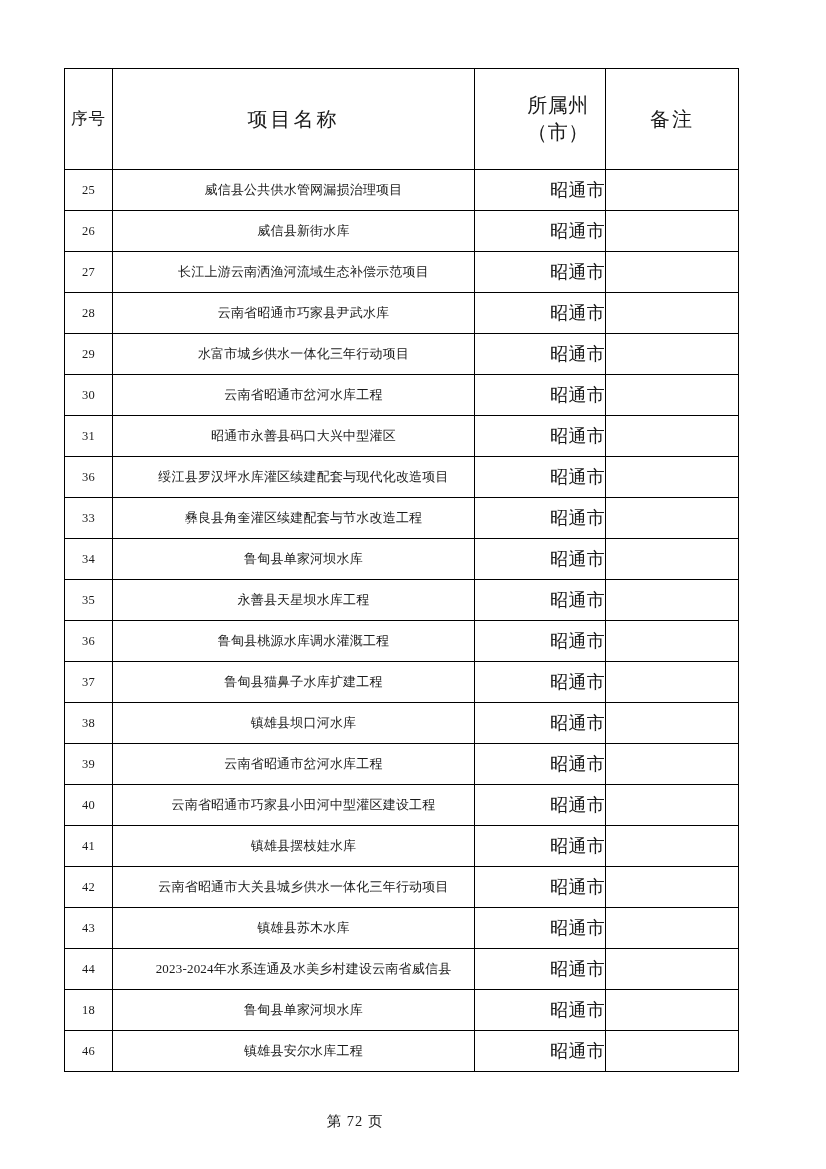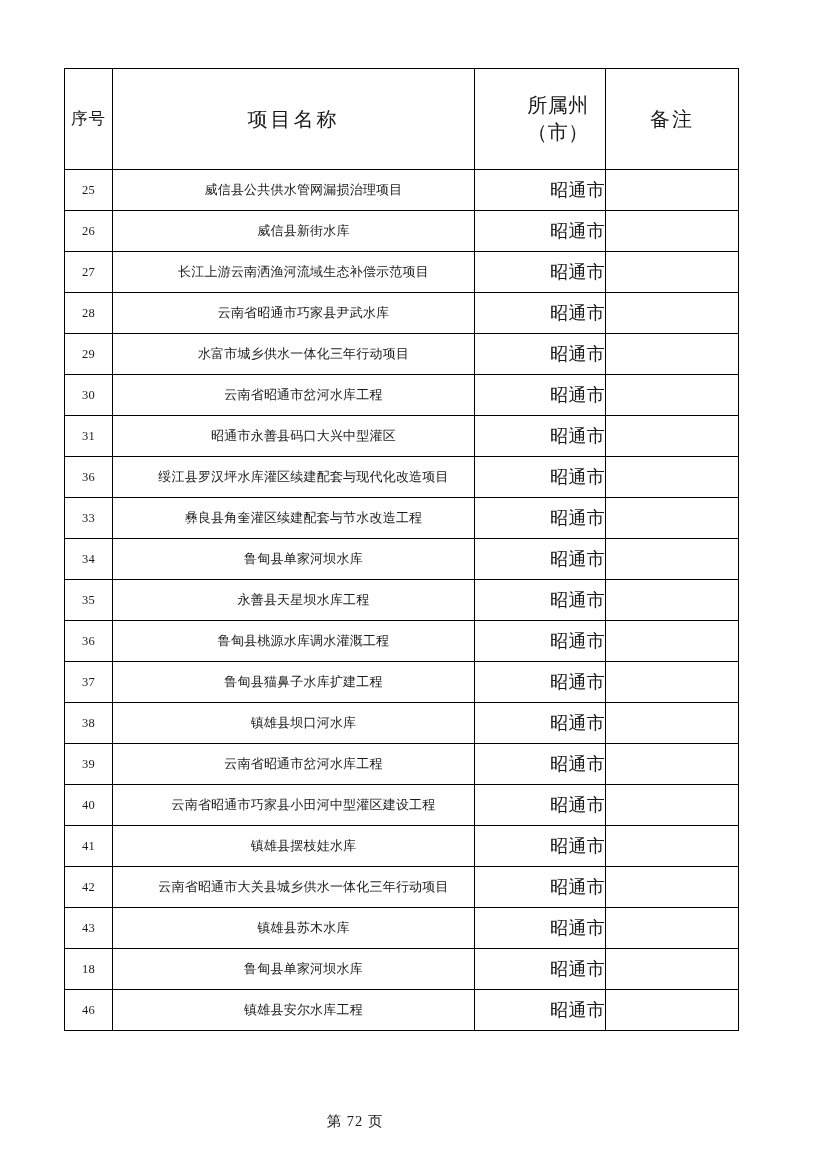--- a/index.html
+++ b/index.html
@@ -222,20 +222,26 @@
             <td class="region">昭通市</td>
             <td class="note"></td>
           </tr>
           <tr>
             <td class="idx">43</td>
             <td class="name">镇雄县苏木水库</td>
             <td class="region">昭通市</td>
             <td class="note"></td>
           </tr>
           <tr>
+            <td class="idx">44</td>
+            <td class="name">2023-2024年水系连通及水美乡村建设云南省威信县</td>
+            <td class="region">昭通市</td>
+            <td class="note"></td>
+          </tr>
+          <tr>
             <td class="idx">18</td>
             <td class="name">鲁甸县单家河坝水库</td>
             <td class="region">昭通市</td>
             <td class="note"></td>
           </tr>
           <tr>
             <td class="idx">46</td>
             <td class="name">镇雄县安尔水库工程</td>
             <td class="region">昭通市</td>
             <td class="note"></td>

